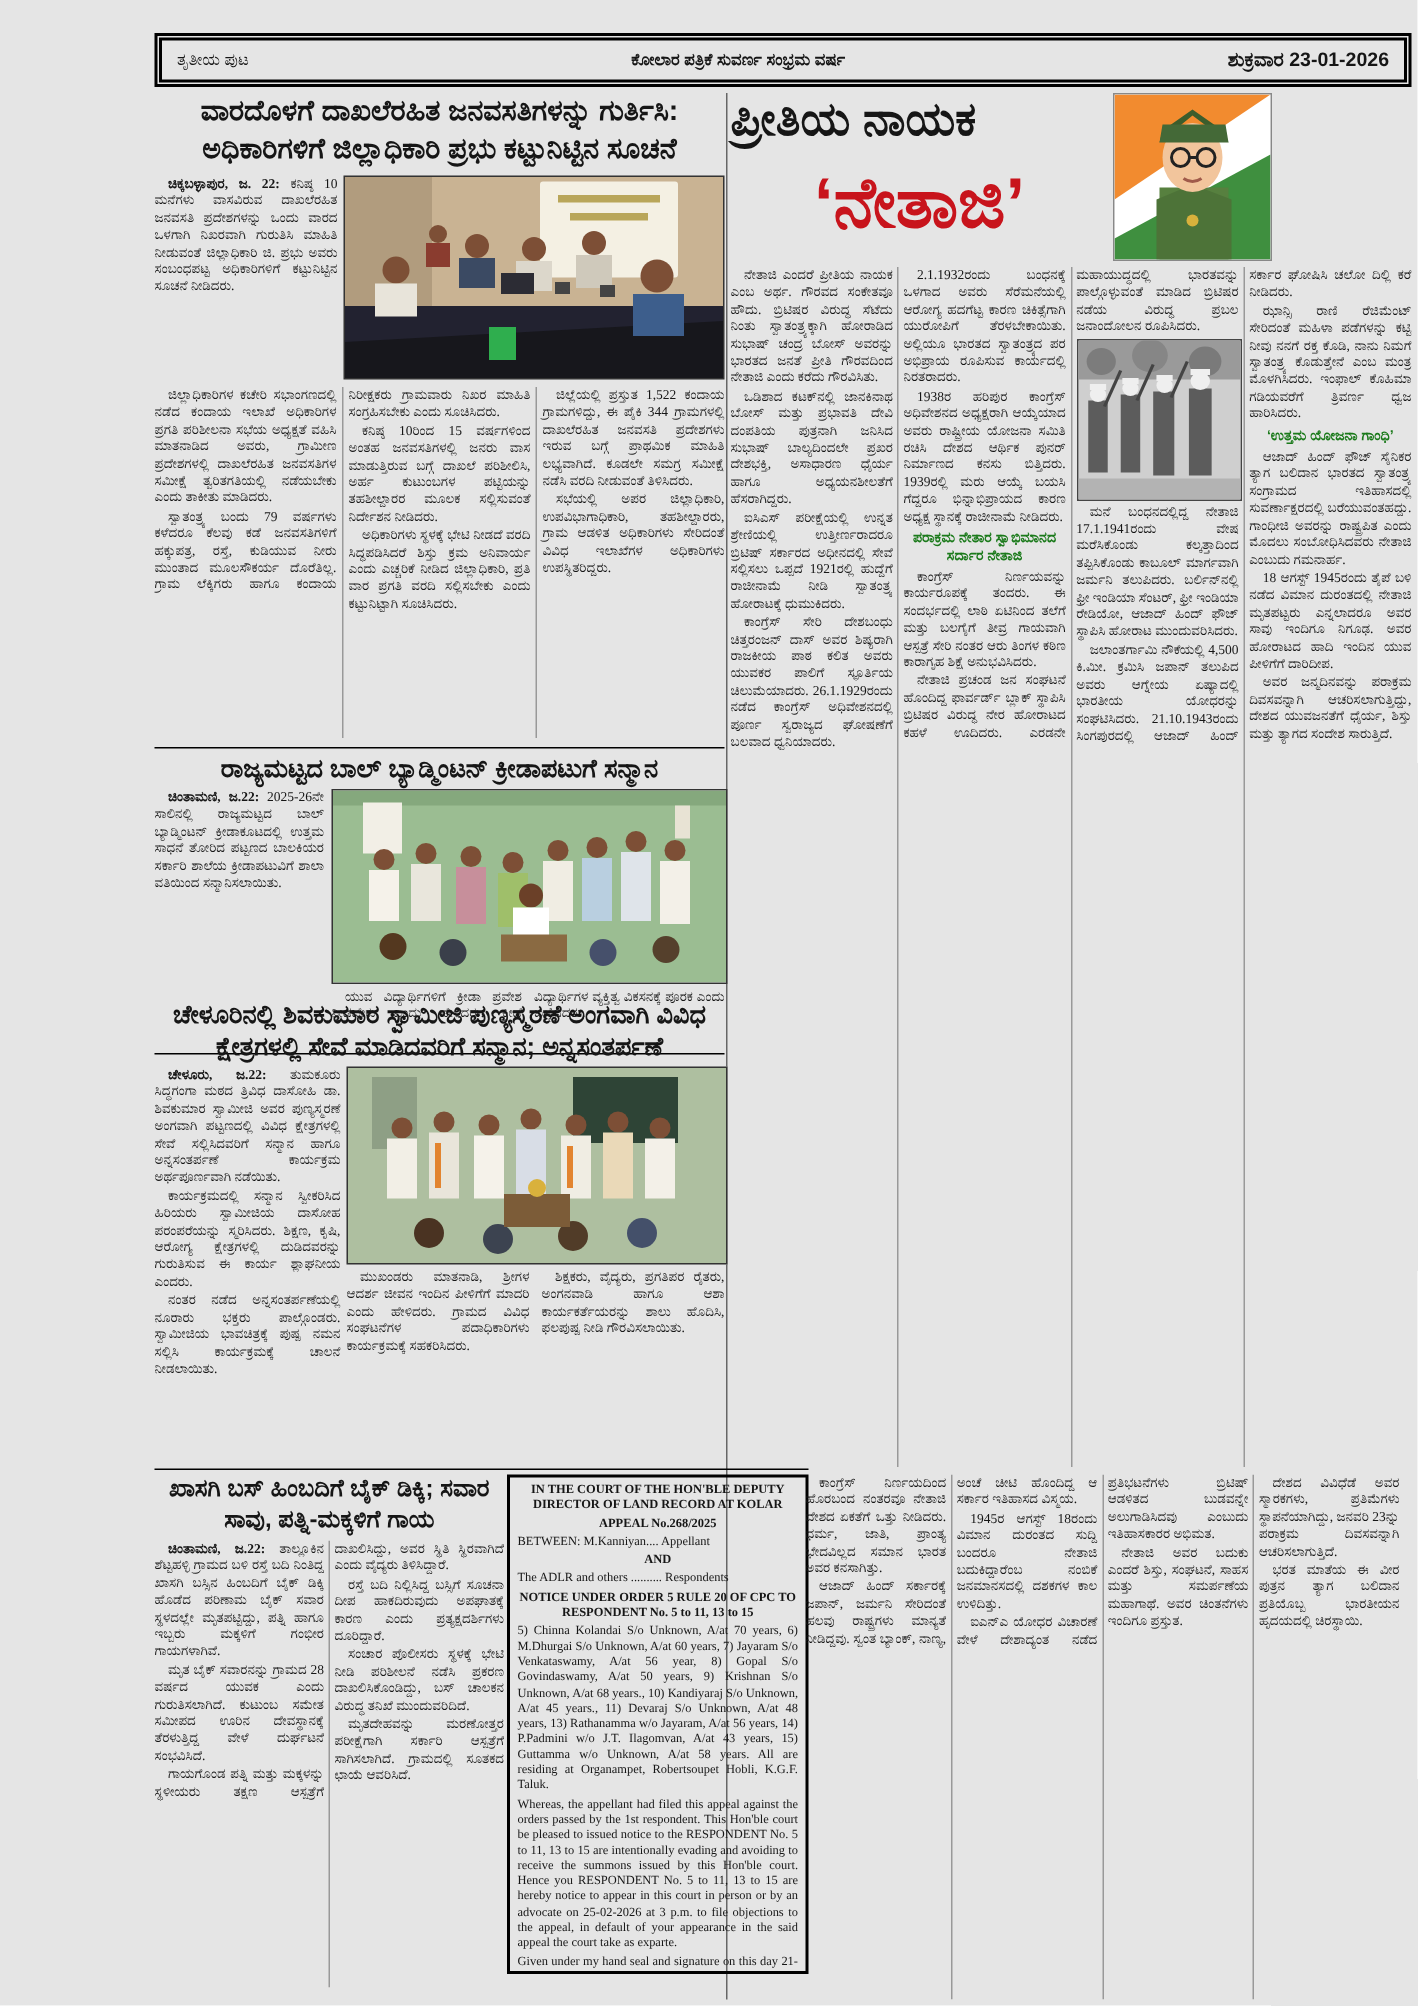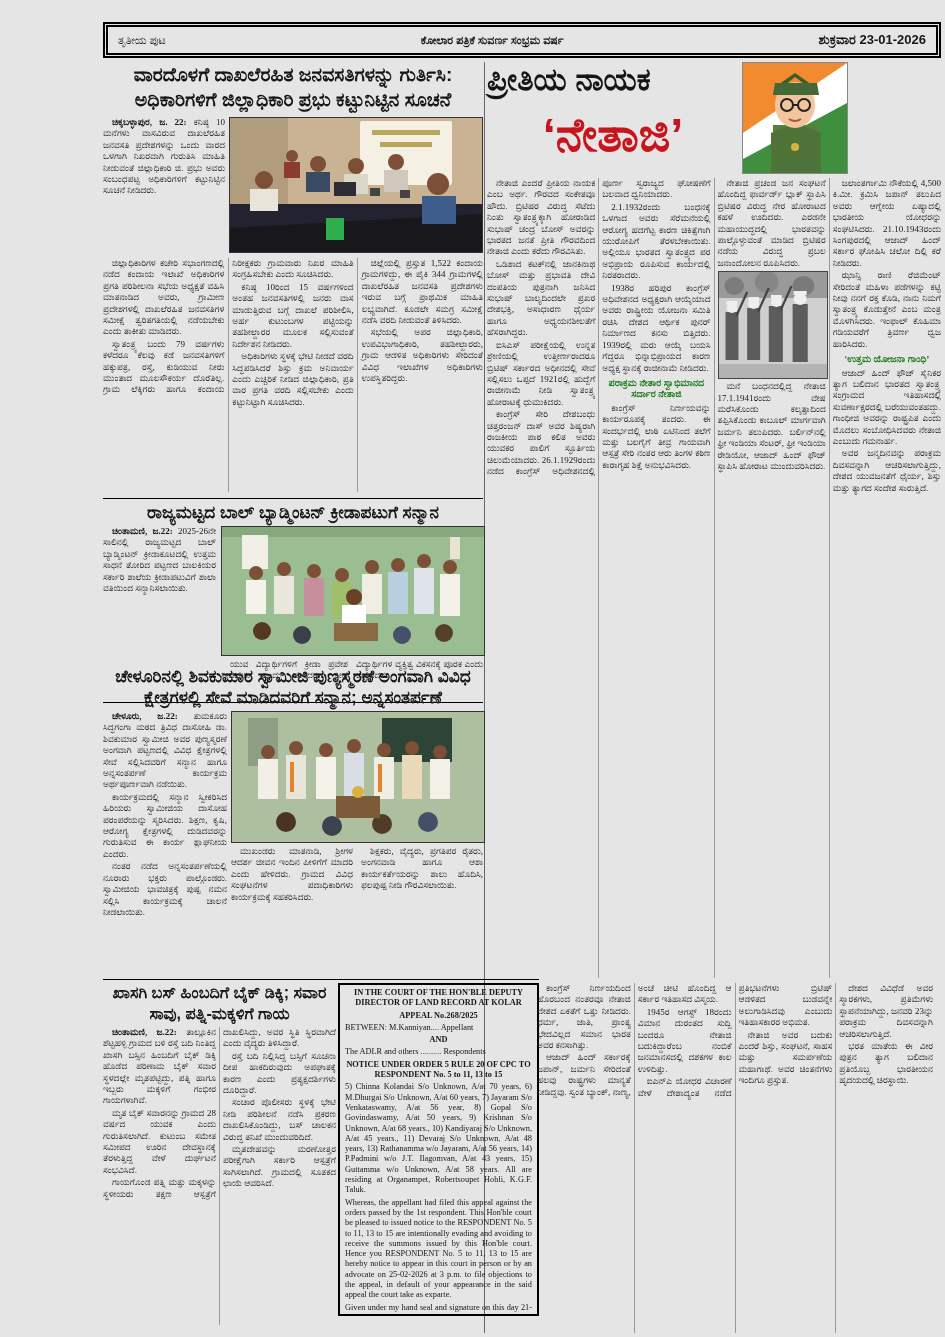--- a/index.html
+++ b/index.html
@@ -312,20 +312,21 @@
         </svg>
       </figure>
       <div>
           <p class="bp">ಮನೆ ಬಂಧನದಲ್ಲಿದ್ದ ನೇತಾಜಿ 17.1.1941ರಂದು ವೇಷ ಮರೆಸಿಕೊಂಡು ಕಲ್ಕತ್ತಾದಿಂದ ತಪ್ಪಿಸಿಕೊಂಡು ಕಾಬೂಲ್ ಮಾರ್ಗವಾಗಿ ಜರ್ಮನಿ ತಲುಪಿದರು. ಬರ್ಲಿನ್‌ನಲ್ಲಿ ಫ್ರೀ ಇಂಡಿಯಾ ಸೆಂಟರ್, ಫ್ರೀ ಇಂಡಿಯಾ ರೇಡಿಯೋ, ಆಜಾದ್ ಹಿಂದ್ ಫೌಜ್ ಸ್ಥಾಪಿಸಿ ಹೋರಾಟ ಮುಂದುವರಿಸಿದರು.</p>
           <p class="bp">ಜಲಾಂತರ್ಗಾಮಿ ನೌಕೆಯಲ್ಲಿ 4,500 ಕಿ.ಮೀ. ಕ್ರಮಿಸಿ ಜಪಾನ್ ತಲುಪಿದ ಅವರು ಆಗ್ನೇಯ ಏಷ್ಯಾದಲ್ಲಿ ಭಾರತೀಯ ಯೋಧರನ್ನು ಸಂಘಟಿಸಿದರು. 21.10.1943ರಂದು ಸಿಂಗಪುರದಲ್ಲಿ ಆಜಾದ್ ಹಿಂದ್ ಸರ್ಕಾರ ಘೋಷಿಸಿ ಚಲೋ ದಿಲ್ಲಿ ಕರೆ ನೀಡಿದರು.</p>
           <p class="bp">ಝಾನ್ಸಿ ರಾಣಿ ರೆಜಿಮೆಂಟ್ ಸೇರಿದಂತೆ ಮಹಿಳಾ ಪಡೆಗಳನ್ನು ಕಟ್ಟಿ ನೀವು ನನಗೆ ರಕ್ತ ಕೊಡಿ, ನಾನು ನಿಮಗೆ ಸ್ವಾತಂತ್ರ್ಯ ಕೊಡುತ್ತೇನೆ ಎಂಬ ಮಂತ್ರ ಮೊಳಗಿಸಿದರು. ಇಂಫಾಲ್ ಕೊಹಿಮಾ ಗಡಿಯವರೆಗೆ ತ್ರಿವರ್ಣ ಧ್ವಜ ಹಾರಿಸಿದರು.</p>
         </div>
       <h3 class="nj-sub">‘ಉತ್ತಮ ಯೋಜನಾ ಗಾಂಧಿ’</h3>
       <div>
           <p class="bp">ಆಜಾದ್ ಹಿಂದ್ ಫೌಜ್ ಸೈನಿಕರ ತ್ಯಾಗ ಬಲಿದಾನ ಭಾರತದ ಸ್ವಾತಂತ್ರ್ಯ ಸಂಗ್ರಾಮದ ಇತಿಹಾಸದಲ್ಲಿ ಸುವರ್ಣಾಕ್ಷರದಲ್ಲಿ ಬರೆಯುವಂತಹದ್ದು. ಗಾಂಧೀಜಿ ಅವರನ್ನು ರಾಷ್ಟ್ರಪಿತ ಎಂದು ಮೊದಲು ಸಂಬೋಧಿಸಿದವರು ನೇತಾಜಿ ಎಂಬುದು ಗಮನಾರ್ಹ.</p>
+          <p class="bp">18 ಆಗಸ್ಟ್ 1945ರಂದು ತೈಪೆ ಬಳಿ ನಡೆದ ವಿಮಾನ ದುರಂತದಲ್ಲಿ ನೇತಾಜಿ ಮೃತಪಟ್ಟರು ಎನ್ನಲಾದರೂ ಅವರ ಸಾವು ಇಂದಿಗೂ ನಿಗೂಢ. ಅವರ ಹೋರಾಟದ ಹಾದಿ ಇಂದಿನ ಯುವ ಪೀಳಿಗೆಗೆ ದಾರಿದೀಪ.</p>
           <p class="bp">ಅವರ ಜನ್ಮದಿನವನ್ನು ಪರಾಕ್ರಮ ದಿವಸವನ್ನಾಗಿ ಆಚರಿಸಲಾಗುತ್ತಿದ್ದು, ದೇಶದ ಯುವಜನತೆಗೆ ಧೈರ್ಯ, ಶಿಸ್ತು ಮತ್ತು ತ್ಯಾಗದ ಸಂದೇಶ ಸಾರುತ್ತಿದೆ.</p>
         </div>
     </div>
 
     <div class="nj-bottom btxt">
       <div>
           <p class="bp">ಕಾಂಗ್ರೆಸ್ ನಿರ್ಣಯದಿಂದ ಹೊರಬಂದ ನಂತರವೂ ನೇತಾಜಿ ದೇಶದ ಏಕತೆಗೆ ಒತ್ತು ನೀಡಿದರು. ಧರ್ಮ, ಜಾತಿ, ಪ್ರಾಂತ್ಯ ಭೇದವಿಲ್ಲದ ಸಮಾನ ಭಾರತ ಅವರ ಕನಸಾಗಿತ್ತು.</p>
           <p class="bp">ಆಜಾದ್ ಹಿಂದ್ ಸರ್ಕಾರಕ್ಕೆ ಜಪಾನ್, ಜರ್ಮನಿ ಸೇರಿದಂತೆ ಹಲವು ರಾಷ್ಟ್ರಗಳು ಮಾನ್ಯತೆ ನೀಡಿದ್ದವು. ಸ್ವಂತ ಬ್ಯಾಂಕ್, ನಾಣ್ಯ, ಅಂಚೆ ಚೀಟಿ ಹೊಂದಿದ್ದ ಆ ಸರ್ಕಾರ ಇತಿಹಾಸದ ವಿಸ್ಮಯ.</p>
           <p class="bp">1945ರ ಆಗಸ್ಟ್ 18ರಂದು ವಿಮಾನ ದುರಂತದ ಸುದ್ದಿ ಬಂದರೂ ನೇತಾಜಿ ಬದುಕಿದ್ದಾರೆಂಬ ನಂಬಿಕೆ ಜನಮಾನಸದಲ್ಲಿ ದಶಕಗಳ ಕಾಲ ಉಳಿದಿತ್ತು.</p>
           <p class="bp">ಐಎನ್‌ಎ ಯೋಧರ ವಿಚಾರಣೆ ವೇಳೆ ದೇಶಾದ್ಯಂತ ನಡೆದ ಪ್ರತಿಭಟನೆಗಳು ಬ್ರಿಟಿಷ್ ಆಡಳಿತದ ಬುಡವನ್ನೇ ಅಲುಗಾಡಿಸಿದವು ಎಂಬುದು ಇತಿಹಾಸಕಾರರ ಅಭಿಮತ.</p>

